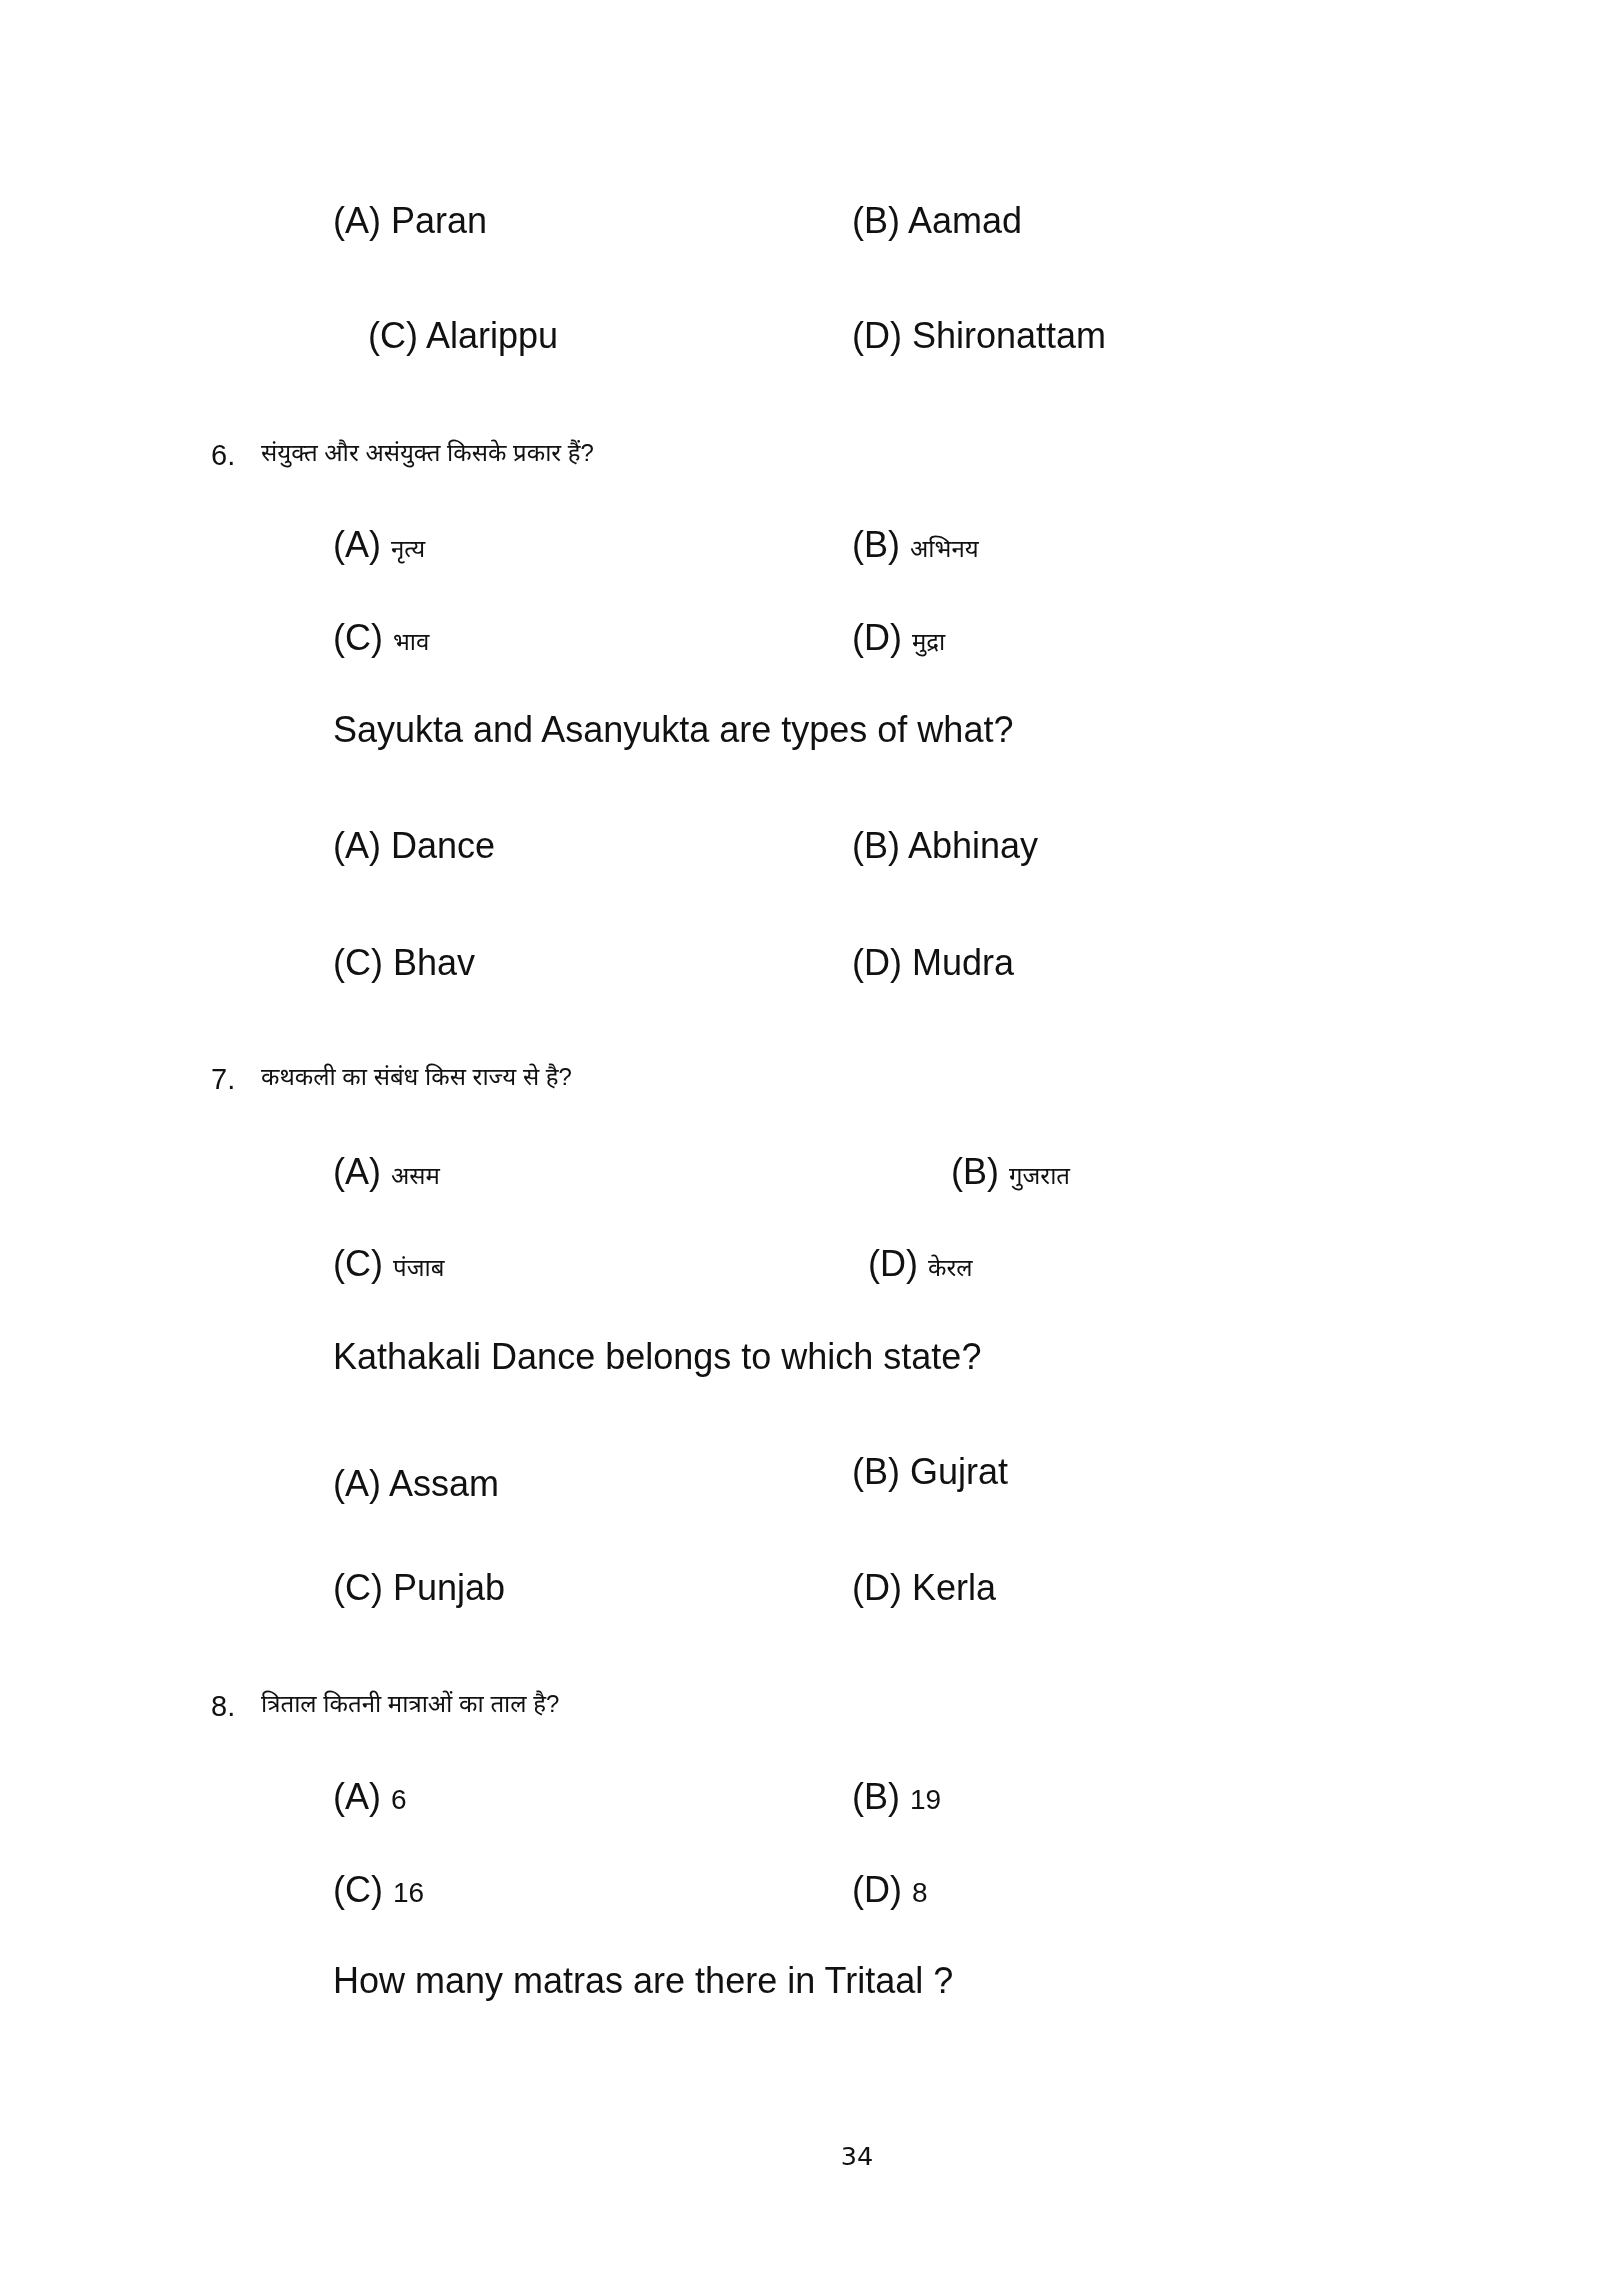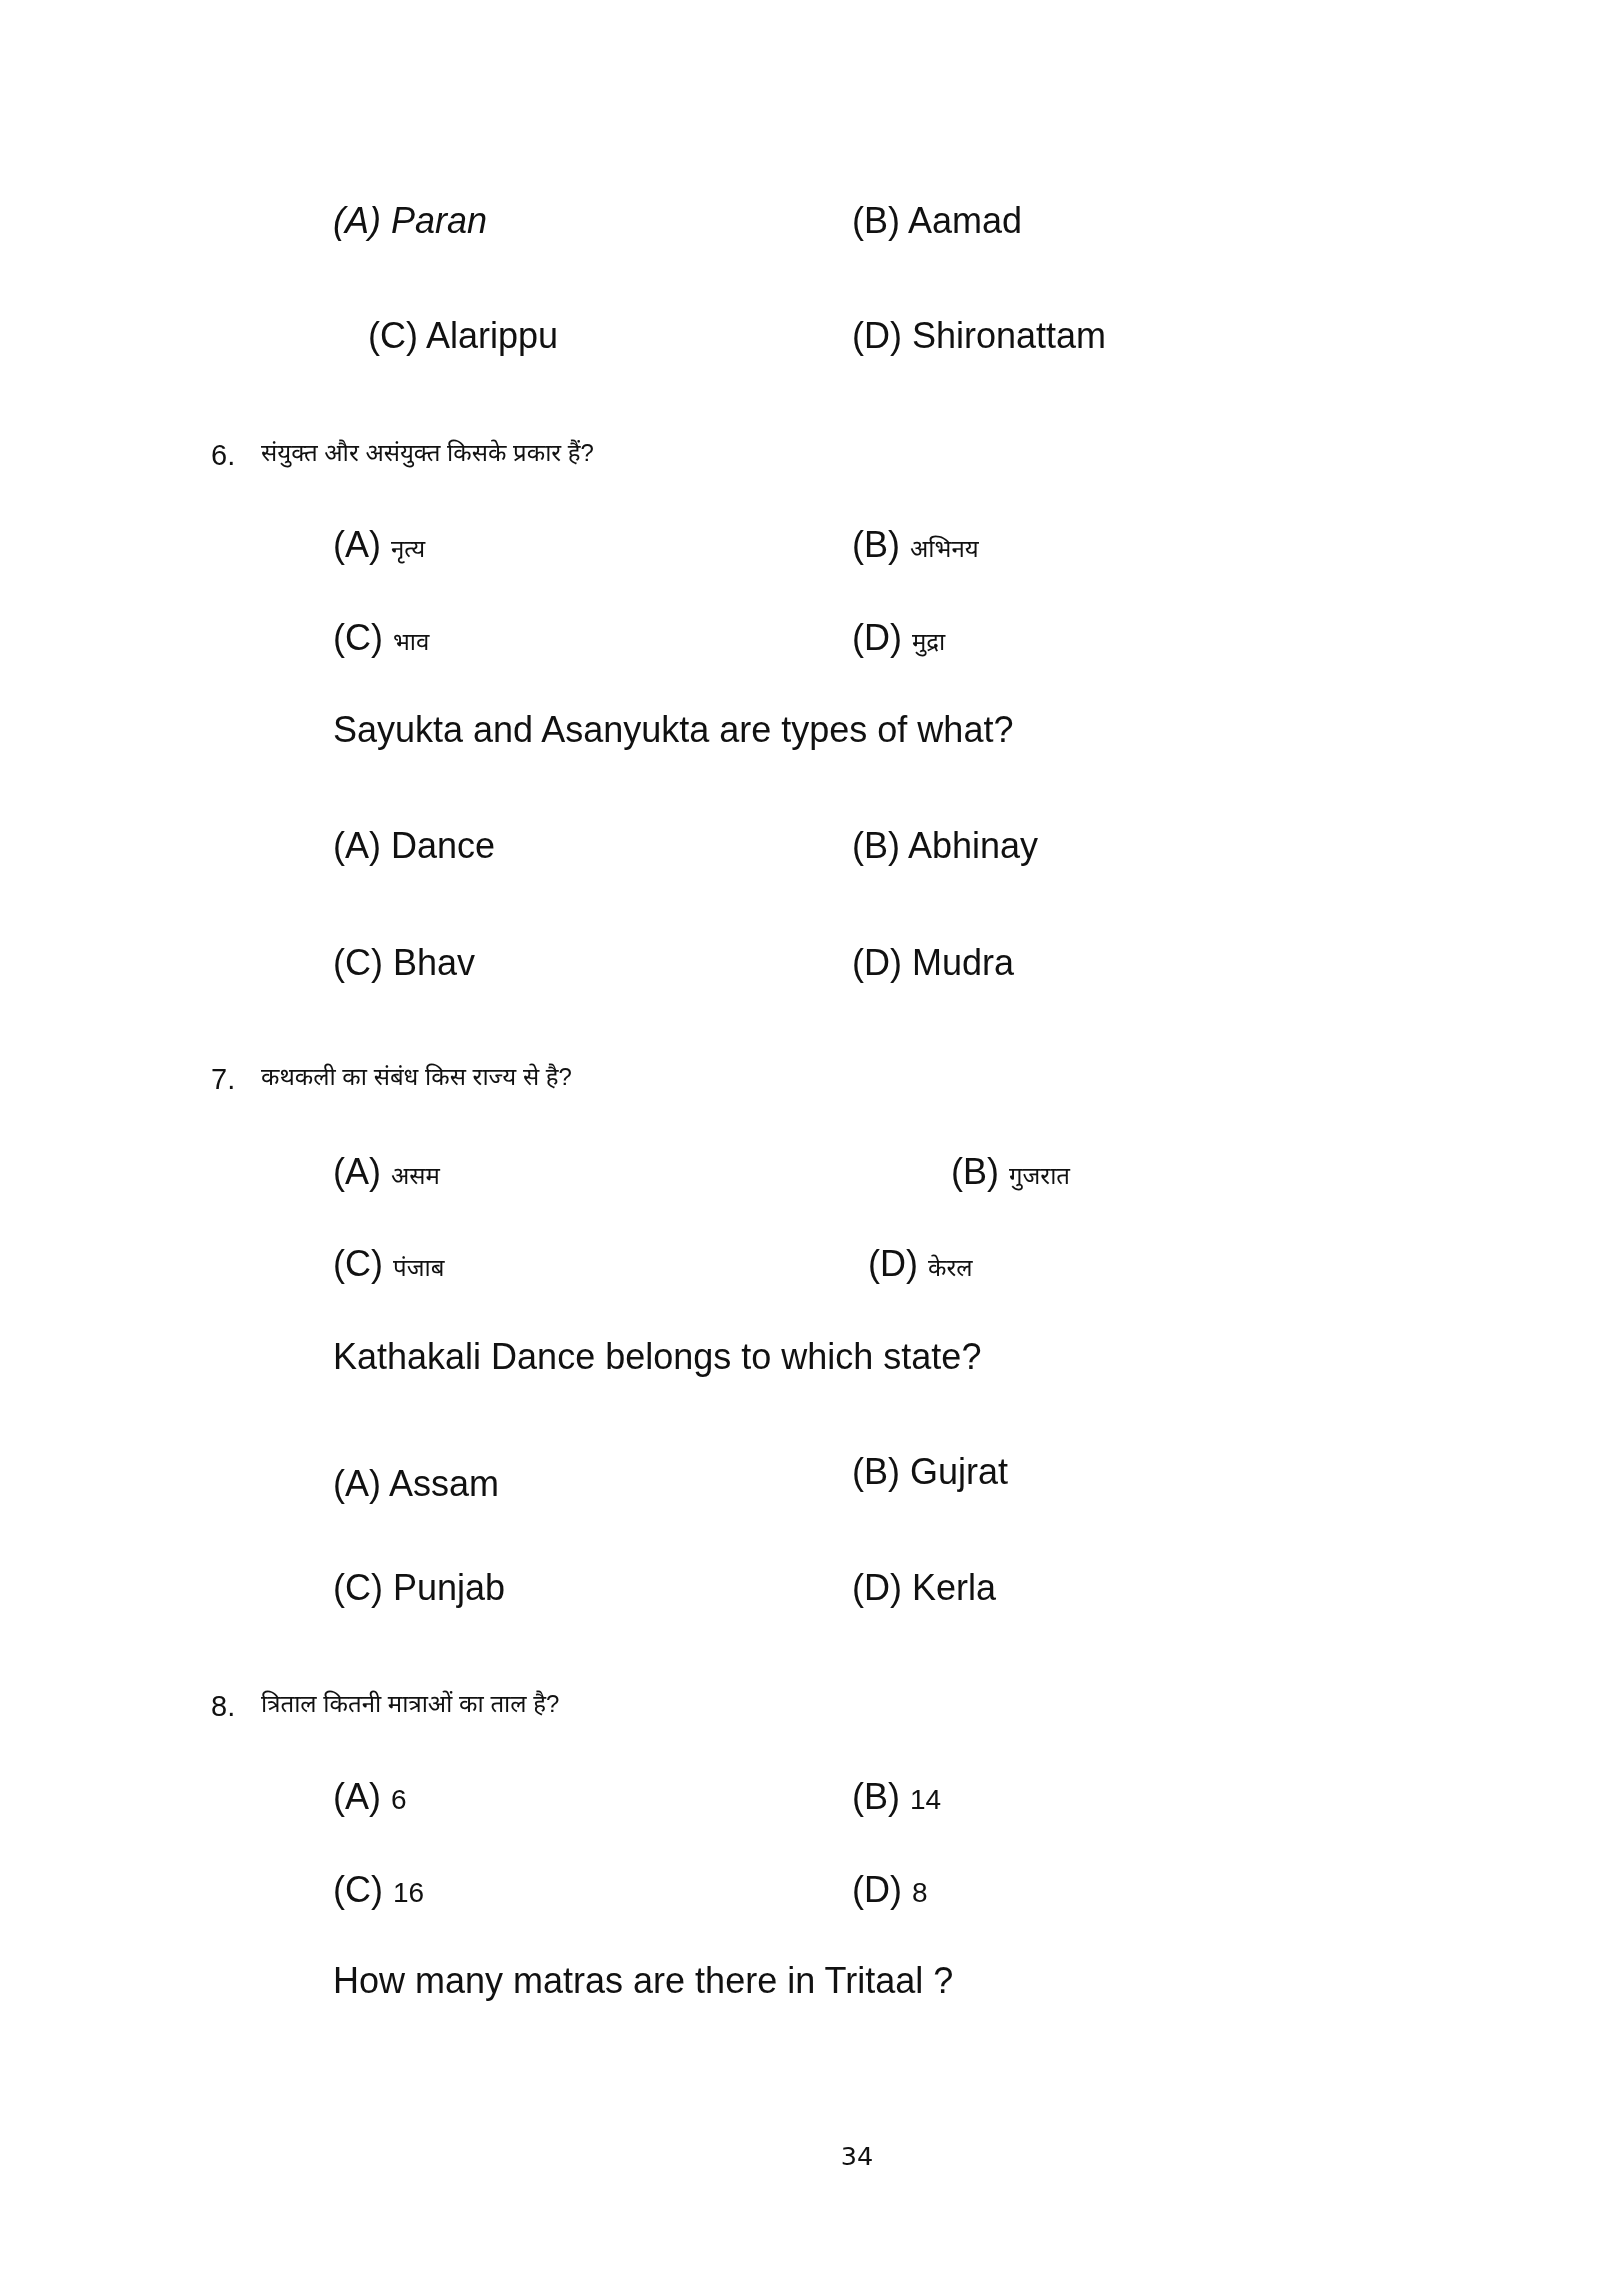--- a/index.html
+++ b/index.html
@@ -6,21 +6,21 @@
   body { width:1621px; height:2293px; position:relative; overflow:hidden; color:#111; font-family:"Liberation Sans", sans-serif; }
   .ln { position:absolute; white-space:nowrap; line-height:1; transform:translateY(-50%); font-size:36px; }
   .hi { font-family:Liberation Sans, sans-serif; font-size:24px; }
   .qnum { font-size:29px; }
   .num { font-size:28px; }
   .pg { position:absolute; font-family:"DejaVu Sans", sans-serif; font-size:25.5px; transform:translate(-50%,-50%); }
 </style>
 </head>
 <body>
 
-<div class="ln" style="left:333px;top:221px;font-style:italic;"><span>(A)</span> <span>Paran</span></div>
+<div class="ln" style="left:333px;top:221px;"><span>(A)</span> <span>Paran</span></div>
 <div class="ln" style="left:852px;top:221px;"><span>(B)</span> <span>Aamad</span></div>
 <div class="ln" style="left:333px;top:336px;margin-left:35px;"><span>(C)</span> <span>Alarippu</span></div>
 <div class="ln" style="left:852px;top:336px;"><span>(D)</span> <span>Shironattam</span></div>
 
 <div class="ln qnum" style="left:211px;top:455px;">6.</div>
 <div class="ln hi" style="left:261px;top:453px;">संयुक्त और असंयुक्त किसके प्रकार हैं?</div>
 <div class="ln" style="left:333px;top:545px;"><span>(A)</span> <span class="hi">नृत्य</span></div>
 <div class="ln" style="left:852px;top:545px;"><span>(B)</span> <span class="hi">अभिनय</span></div>
 <div class="ln" style="left:333px;top:638px;"><span>(C)</span> <span class="hi">भाव</span></div>
 <div class="ln" style="left:852px;top:638px;"><span>(D)</span> <span class="hi">मुद्रा</span></div>
@@ -38,19 +38,19 @@
 <div class="ln" style="left:852px;top:1264px;margin-left:16px;"><span>(D)</span> <span class="hi">केरल</span></div>
 <div class="ln" style="left:333px;top:1357px;">Kathakali Dance belongs to which state?</div>
 <div class="ln" style="left:333px;top:1472px;margin-top:12px;"><span>(A)</span> <span>Assam</span></div>
 <div class="ln" style="left:852px;top:1472px;"><span>(B)</span> <span>Gujrat</span></div>
 <div class="ln" style="left:333px;top:1588px;"><span>(C)</span> <span>Punjab</span></div>
 <div class="ln" style="left:852px;top:1588px;"><span>(D)</span> <span>Kerla</span></div>
 
 <div class="ln qnum" style="left:211px;top:1706px;">8.</div>
 <div class="ln hi" style="left:261px;top:1704px;">त्रिताल कितनी मात्राओं का ताल है?</div>
 <div class="ln" style="left:333px;top:1797px;"><span>(A)</span> <span class="num">6</span></div>
-<div class="ln" style="left:852px;top:1797px;"><span>(B)</span> <span class="num">14</span></div>
+<div class="ln" style="left:852px;top:1797px;"><span>(B)</span> <span class="num">19</span></div>
 <div class="ln" style="left:333px;top:1890px;"><span>(C)</span> <span class="num">16</span></div>
 <div class="ln" style="left:852px;top:1890px;"><span>(D)</span> <span class="num">8</span></div>
 <div class="ln" style="left:333px;top:1981px;">How many matras are there in Tritaal ?</div>
 
 <div class="pg" style="left:857px;top:2156px;">34</div>
 
 
 </body></html>

